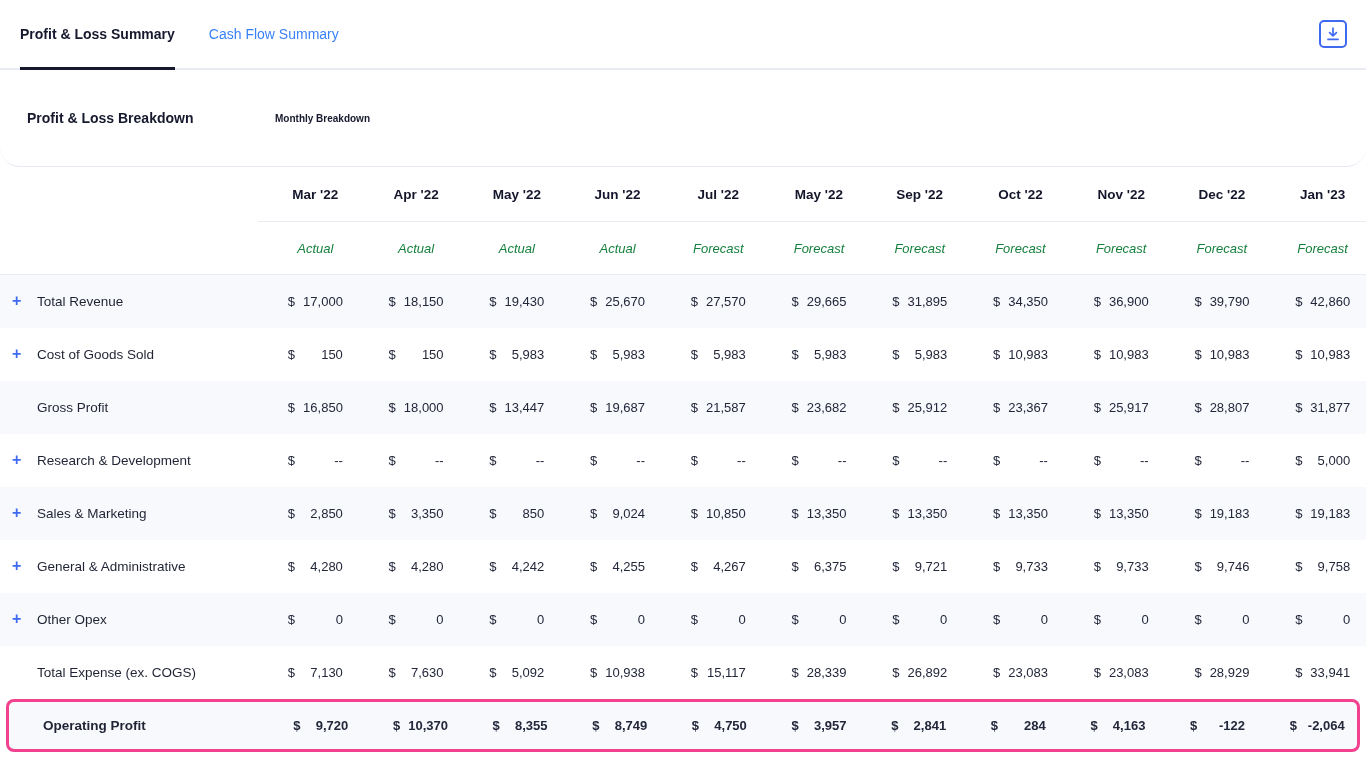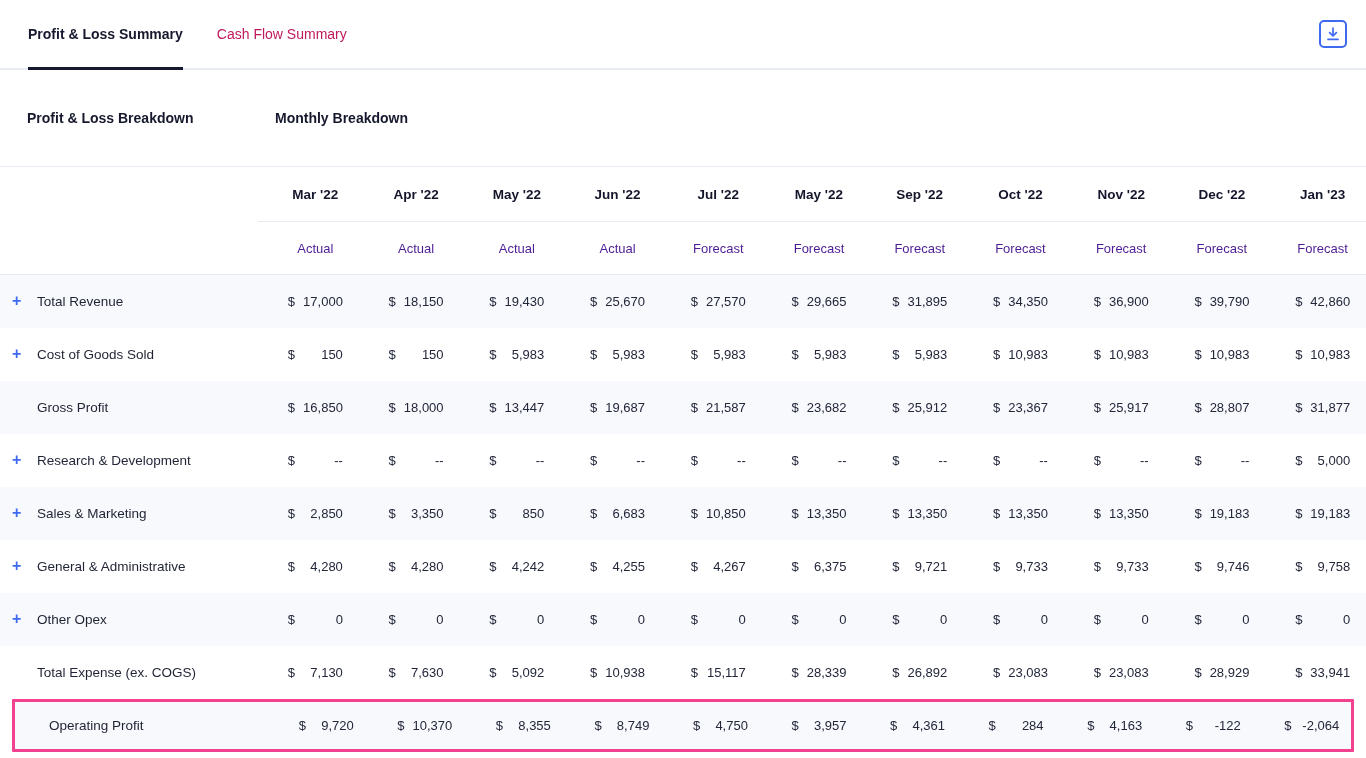--- a/index.html
+++ b/index.html
@@ -6,68 +6,70 @@
   html,body { background:#ffffff; }
   body {
     width: 1366px; height: 758px; overflow: hidden;
     font-family: "Liberation Sans", sans-serif;
     color: #1c2033;
   }
 
   
   .topbar {
     height: 70px; display: flex; align-items: stretch;
-    border-bottom: 2px solid #e9ebf2; padding: 0 28px; position: relative;
+    border-bottom: 2px solid #e9ebf2; padding: 0 20px; position: relative;
     background: #fff;
   }
   .tab {
     display: flex; align-items: center; position: relative;
     font-size: 14px; margin-right: 34px; cursor: pointer; white-space: nowrap;
   }
   .tab.active { font-weight: bold; color: #16182d; }
   .tab.active::after {
     content: ""; position: absolute; left: 0; right: 0; bottom: -2px;
     height: 3px; background: #16182d;
   }
-  .tab.inactive { color: #be185d; text-align: center; }
+  .tab.inactive { color: #3b82f6; text-align: center; }
   .download-btn {
     position: absolute; right: 19px; top: 50%; transform: translateY(-50%);
     width: 28px; height: 28px; border: 2px solid #3f6af0; border-radius: 5px;
     display: flex; align-items: center; justify-content: center;
     background: #fff; cursor: pointer;
   }
 
   
   .section-band {
     height: 97px; display: flex; align-items: center;
     border-bottom: 1px solid #e9ebf2;
+    border-radius: 20px;
   }
   .section-left  { width: 258px; padding-left: 27px; font-weight: bold; font-size: 14px; color:#16182d; }
-  .section-right { padding-left: 17px; font-weight: bold; font-size: 14px; color:#16182d; }
+  .section-right { padding-left: 17px; font-weight: bold; font-size: 10px; color:#16182d; }
 
   
   .grid-row {
     display: grid;
     grid-template-columns: 258px repeat(11, 1fr);
     align-items: center;
   }
   .months-row { height: 55px; position: relative; font-weight: bold; font-size: 13.5px; color:#14162b; }
   .months-row::after {
     content:""; position:absolute; left:258px; right:0; bottom:0;
     height:1px; background:#e9ebf2;
   }
-  .types-row { height: 53px; border-bottom: 1px solid #e9ebf2; font-size: 13px; color:#4c1d95; }
+  .types-row { height: 53px; border-bottom: 1px solid #e9ebf2; font-size: 13px; color:#15803d;font-style:italic; }
   .col-head, .col-type { text-align: center; padding-left: 14px; }
 
   .data-row { height: 53px; font-size: 13.5px; color:#23273a; }
   .data-row.stripe { background: #f7f9fc; }
   .data-row.highlighted {
     box-shadow: inset 0 0 0 3px #f2418f;
-    border-radius: 1px;
-    margin: 0 12px;
+    border-radius: 8px;
+    margin: 0 6px;
+    font-weight: bold;
   }
   .label-cell { position: relative; padding-left: 37px; color:#1f2333; }
   .plus {
     position: absolute; left: 12px; top: 50%; transform: translateY(-54%);
     color: #3f6af0; font-weight: bold; font-size: 16px; cursor: pointer;
     line-height: 1;
   }
   .cell { display: flex; justify-content: center; padding-left: 14px; font-size: 13px; }
   .money { width: 55px; display: inline-flex; justify-content: space-between; }
   .cur { color:#23273a; }
@@ -419,21 +421,21 @@
         </div>
         <div class="cell">
           <span class="money">
             <span class="cur">$</span>
             <span class="val">850</span>
           </span>
         </div>
         <div class="cell">
           <span class="money">
             <span class="cur">$</span>
-            <span class="val">6,683</span>
+            <span class="val">9,024</span>
           </span>
         </div>
         <div class="cell">
           <span class="money">
             <span class="cur">$</span>
             <span class="val">10,850</span>
           </span>
         </div>
         <div class="cell">
           <span class="money">
@@ -713,21 +715,21 @@
         </div>
         <div class="cell">
           <span class="money">
             <span class="cur">$</span>
             <span class="val">3,957</span>
           </span>
         </div>
         <div class="cell">
           <span class="money">
             <span class="cur">$</span>
-            <span class="val">4,361</span>
+            <span class="val">2,841</span>
           </span>
         </div>
         <div class="cell">
           <span class="money">
             <span class="cur">$</span>
             <span class="val">284</span>
           </span>
         </div>
         <div class="cell">
           <span class="money">

